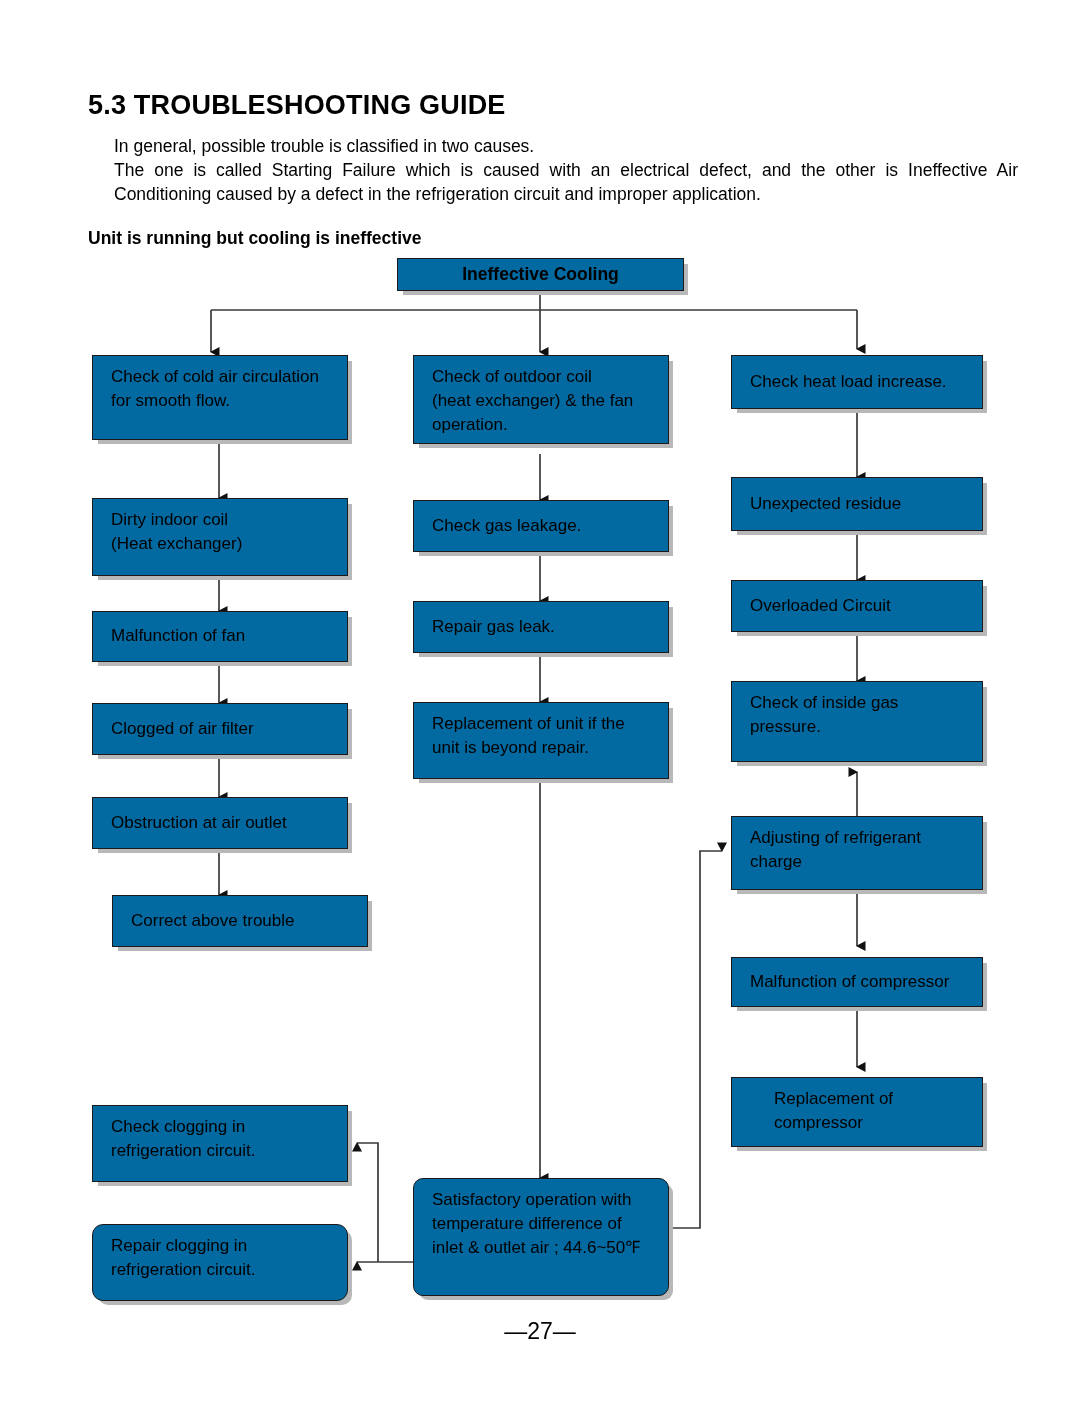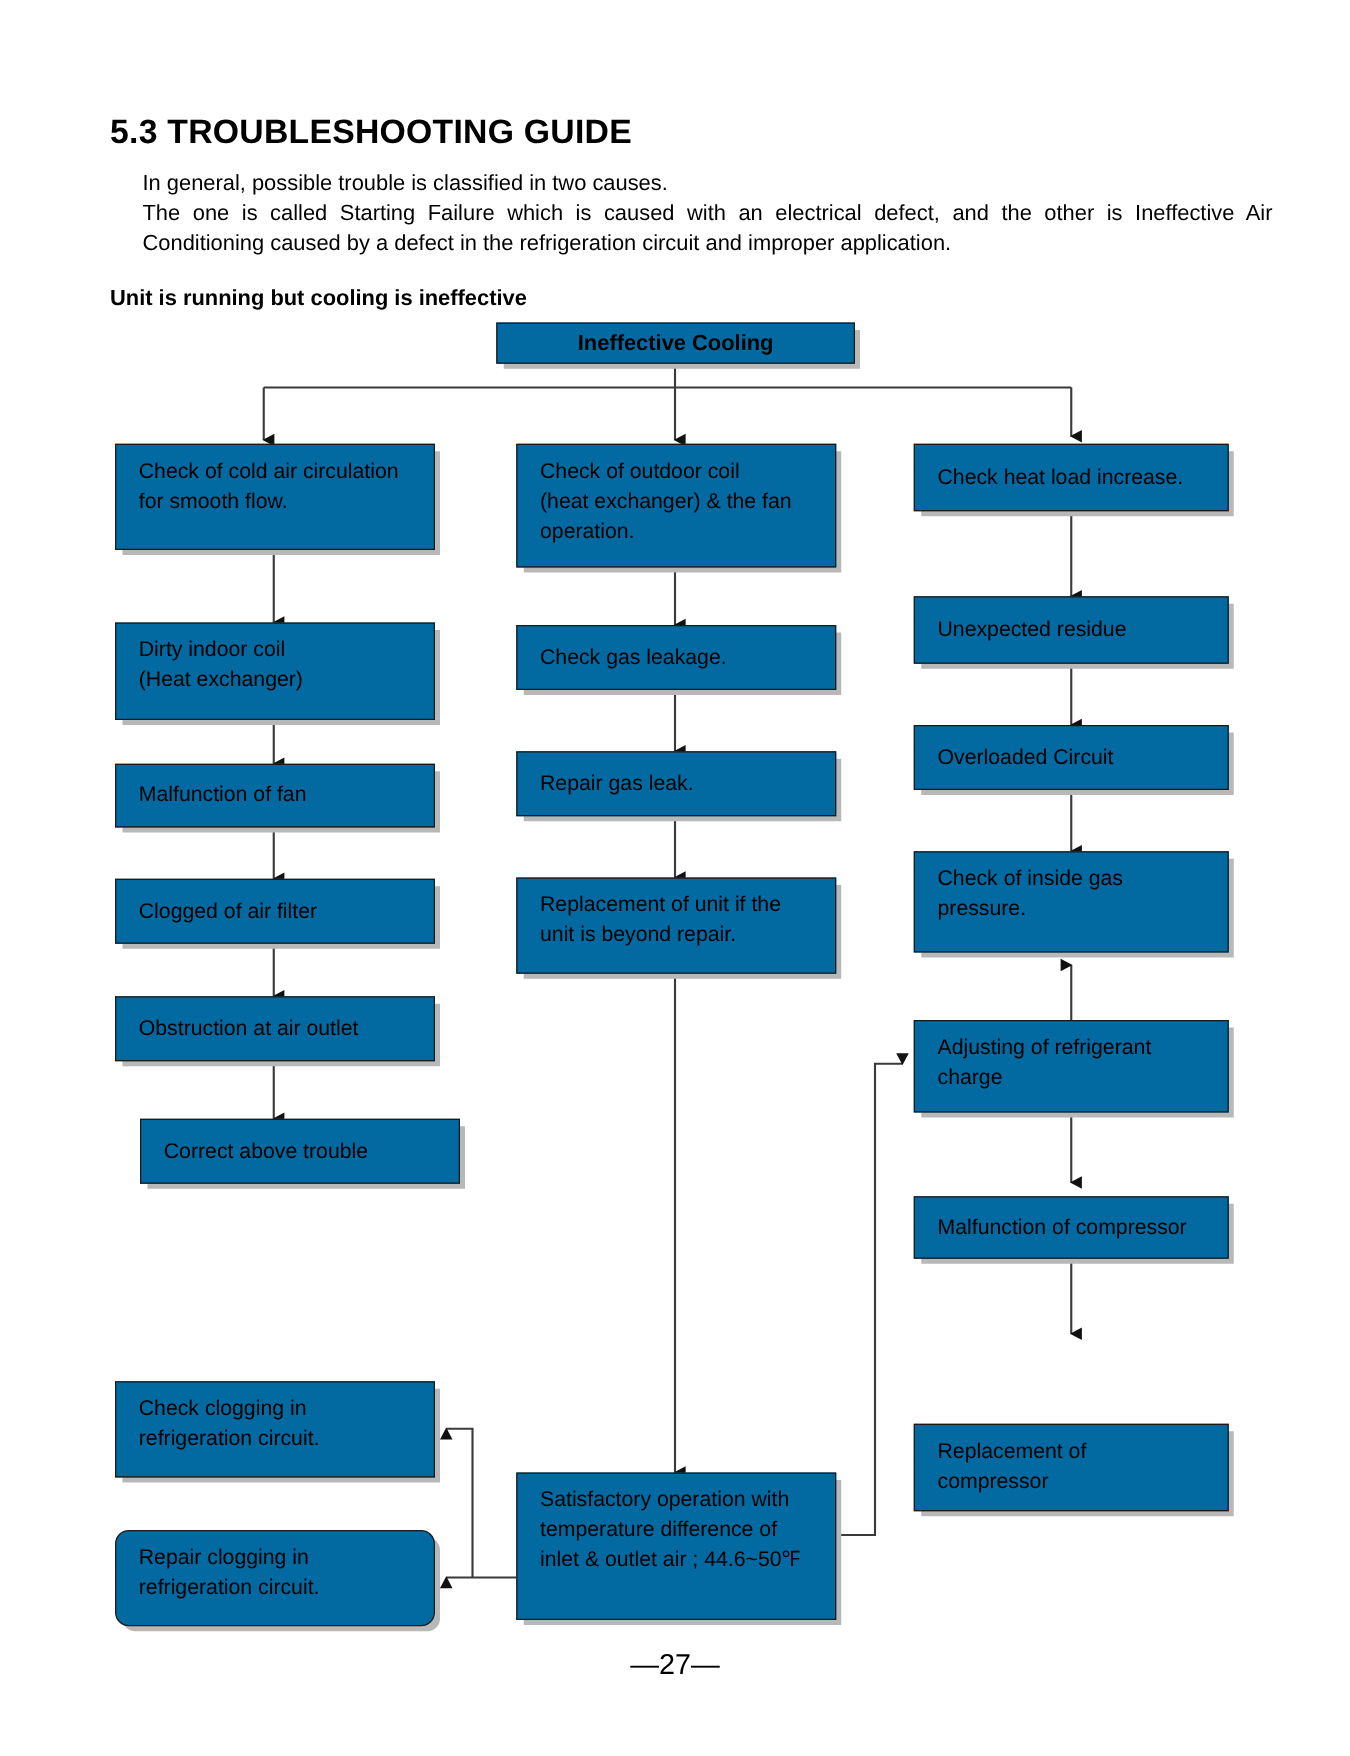--- a/index.html
+++ b/index.html
@@ -197,40 +197,40 @@
   </div>
 
   <div class="node mid-v" style="left:92px; top:797px; width:256px; height:52px;">
     <span class="node-text">Obstruction at air outlet</span>
   </div>
 
   <div class="node mid-v" style="left:92px; top:895px; width:256px; height:52px;margin-left:20px;">
     <span class="node-text">Correct above trouble</span>
   </div>
 
-  <div class="node" style="left:413px; top:355px; width:256px; height:99px;">
+  <div class="node" style="left:413px; top:355px; width:256px; height:89px;">
     <span class="node-text">Check of outdoor coil
 (heat exchanger) &amp; the fan
 operation.</span>
   </div>
 
   <div class="node mid-v" style="left:413px; top:500px; width:256px; height:52px;">
     <span class="node-text">Check gas leakage.</span>
   </div>
 
   <div class="node mid-v" style="left:413px; top:601px; width:256px; height:52px;">
     <span class="node-text">Repair gas leak.</span>
   </div>
 
   <div class="node" style="left:413px; top:702px; width:256px; height:77px;">
     <span class="node-text">Replacement of unit if the
 unit is beyond repair.</span>
   </div>
 
-  <div class="node" style="left:413px; top:1178px; width:256px; height:118px;">
+  <div class="node" style="left:413px; top:1178px; width:256px; height:118px;border-radius:10px;">
     <span class="node-text">Satisfactory operation with
 temperature difference of
 inlet &amp; outlet air ; 44.6~50℉</span>
   </div>
 
   <div class="node mid-v" style="left:731px; top:355px; width:252px; height:54px;">
     <span class="node-text">Check heat load increase.</span>
   </div>
 
   <div class="node mid-v" style="left:731px; top:477px; width:252px; height:54px;">
@@ -248,21 +248,21 @@
 
   <div class="node" style="left:731px; top:816px; width:252px; height:74px;">
     <span class="node-text">Adjusting of refrigerant
 charge</span>
   </div>
 
   <div class="node mid-v" style="left:731px; top:957px; width:252px; height:50px;">
     <span class="node-text">Malfunction of compressor</span>
   </div>
 
-  <div class="node" style="left:731px; top:1139px; width:252px; height:70px;">
+  <div class="node" style="left:731px; top:1077px; width:252px; height:70px;padding-left:24px;">
     <span class="node-text">Replacement of
 compressor</span>
   </div>
 
   <div class="node" style="left:92px; top:1105px; width:256px; height:77px;">
     <span class="node-text">Check clogging in
 refrigeration circuit.</span>
   </div>
 
   <div class="node" style="left:92px; top:1224px; width:256px; height:77px;border-radius:11px;">

